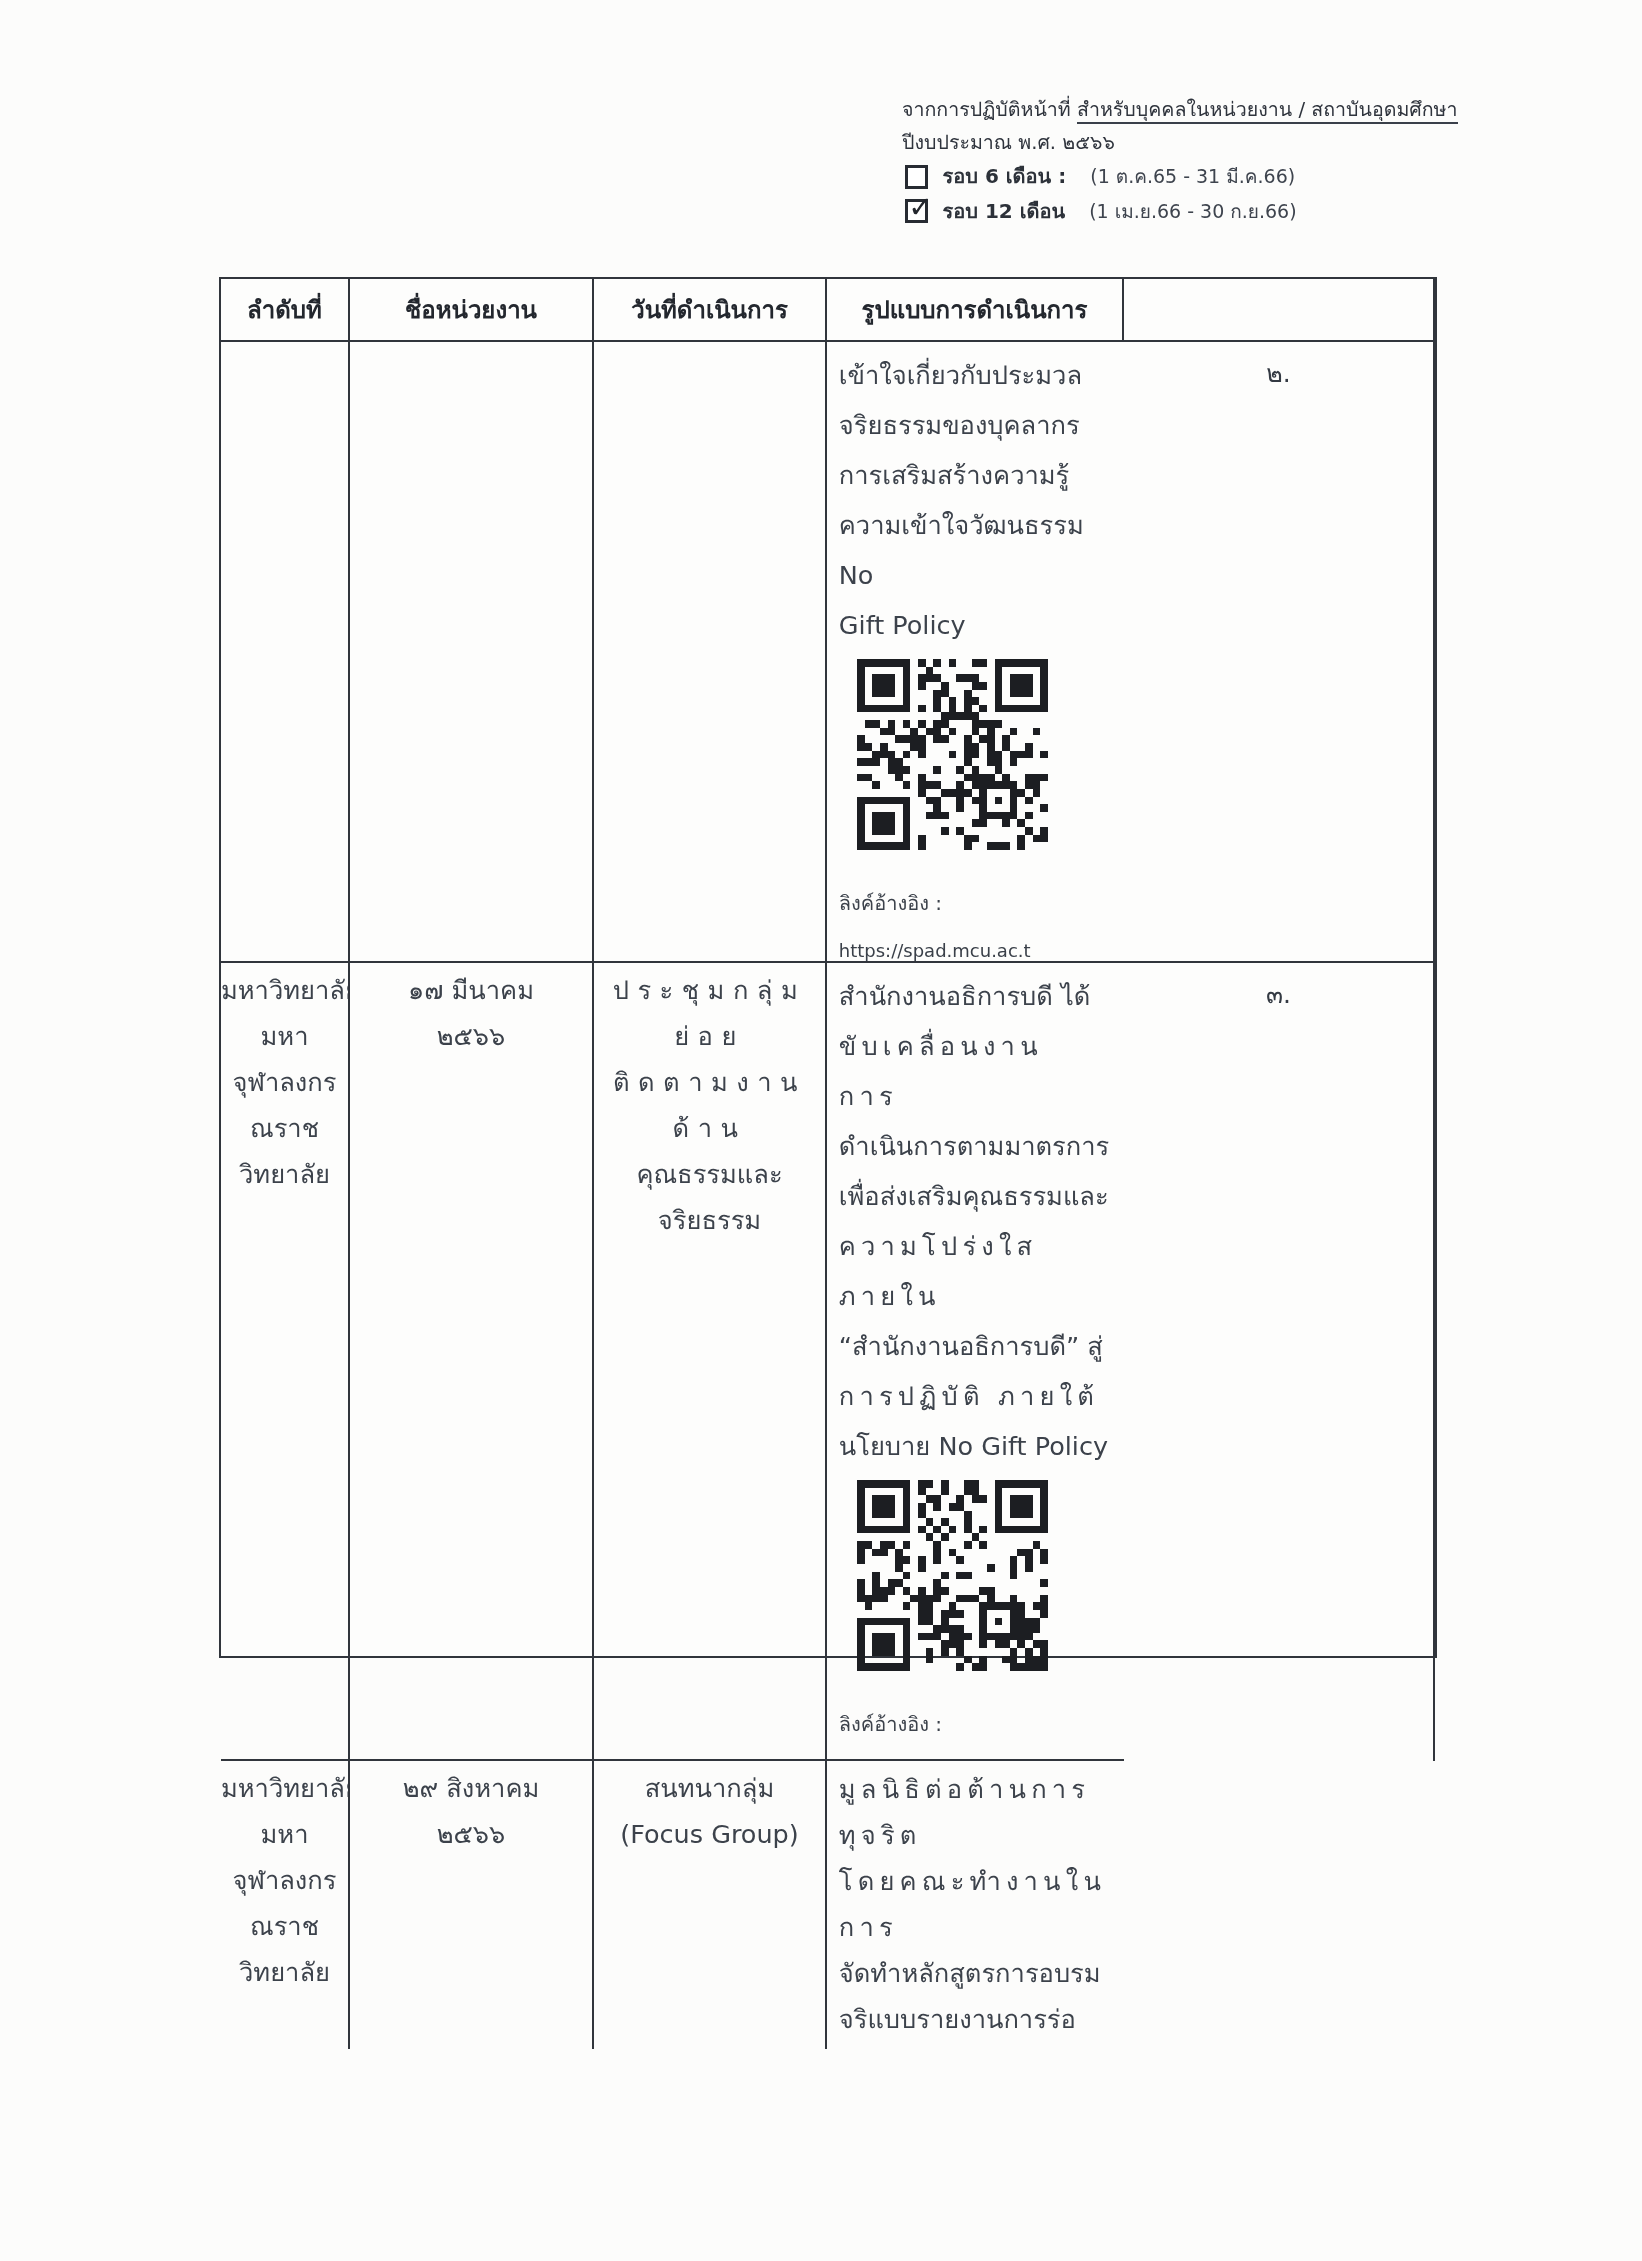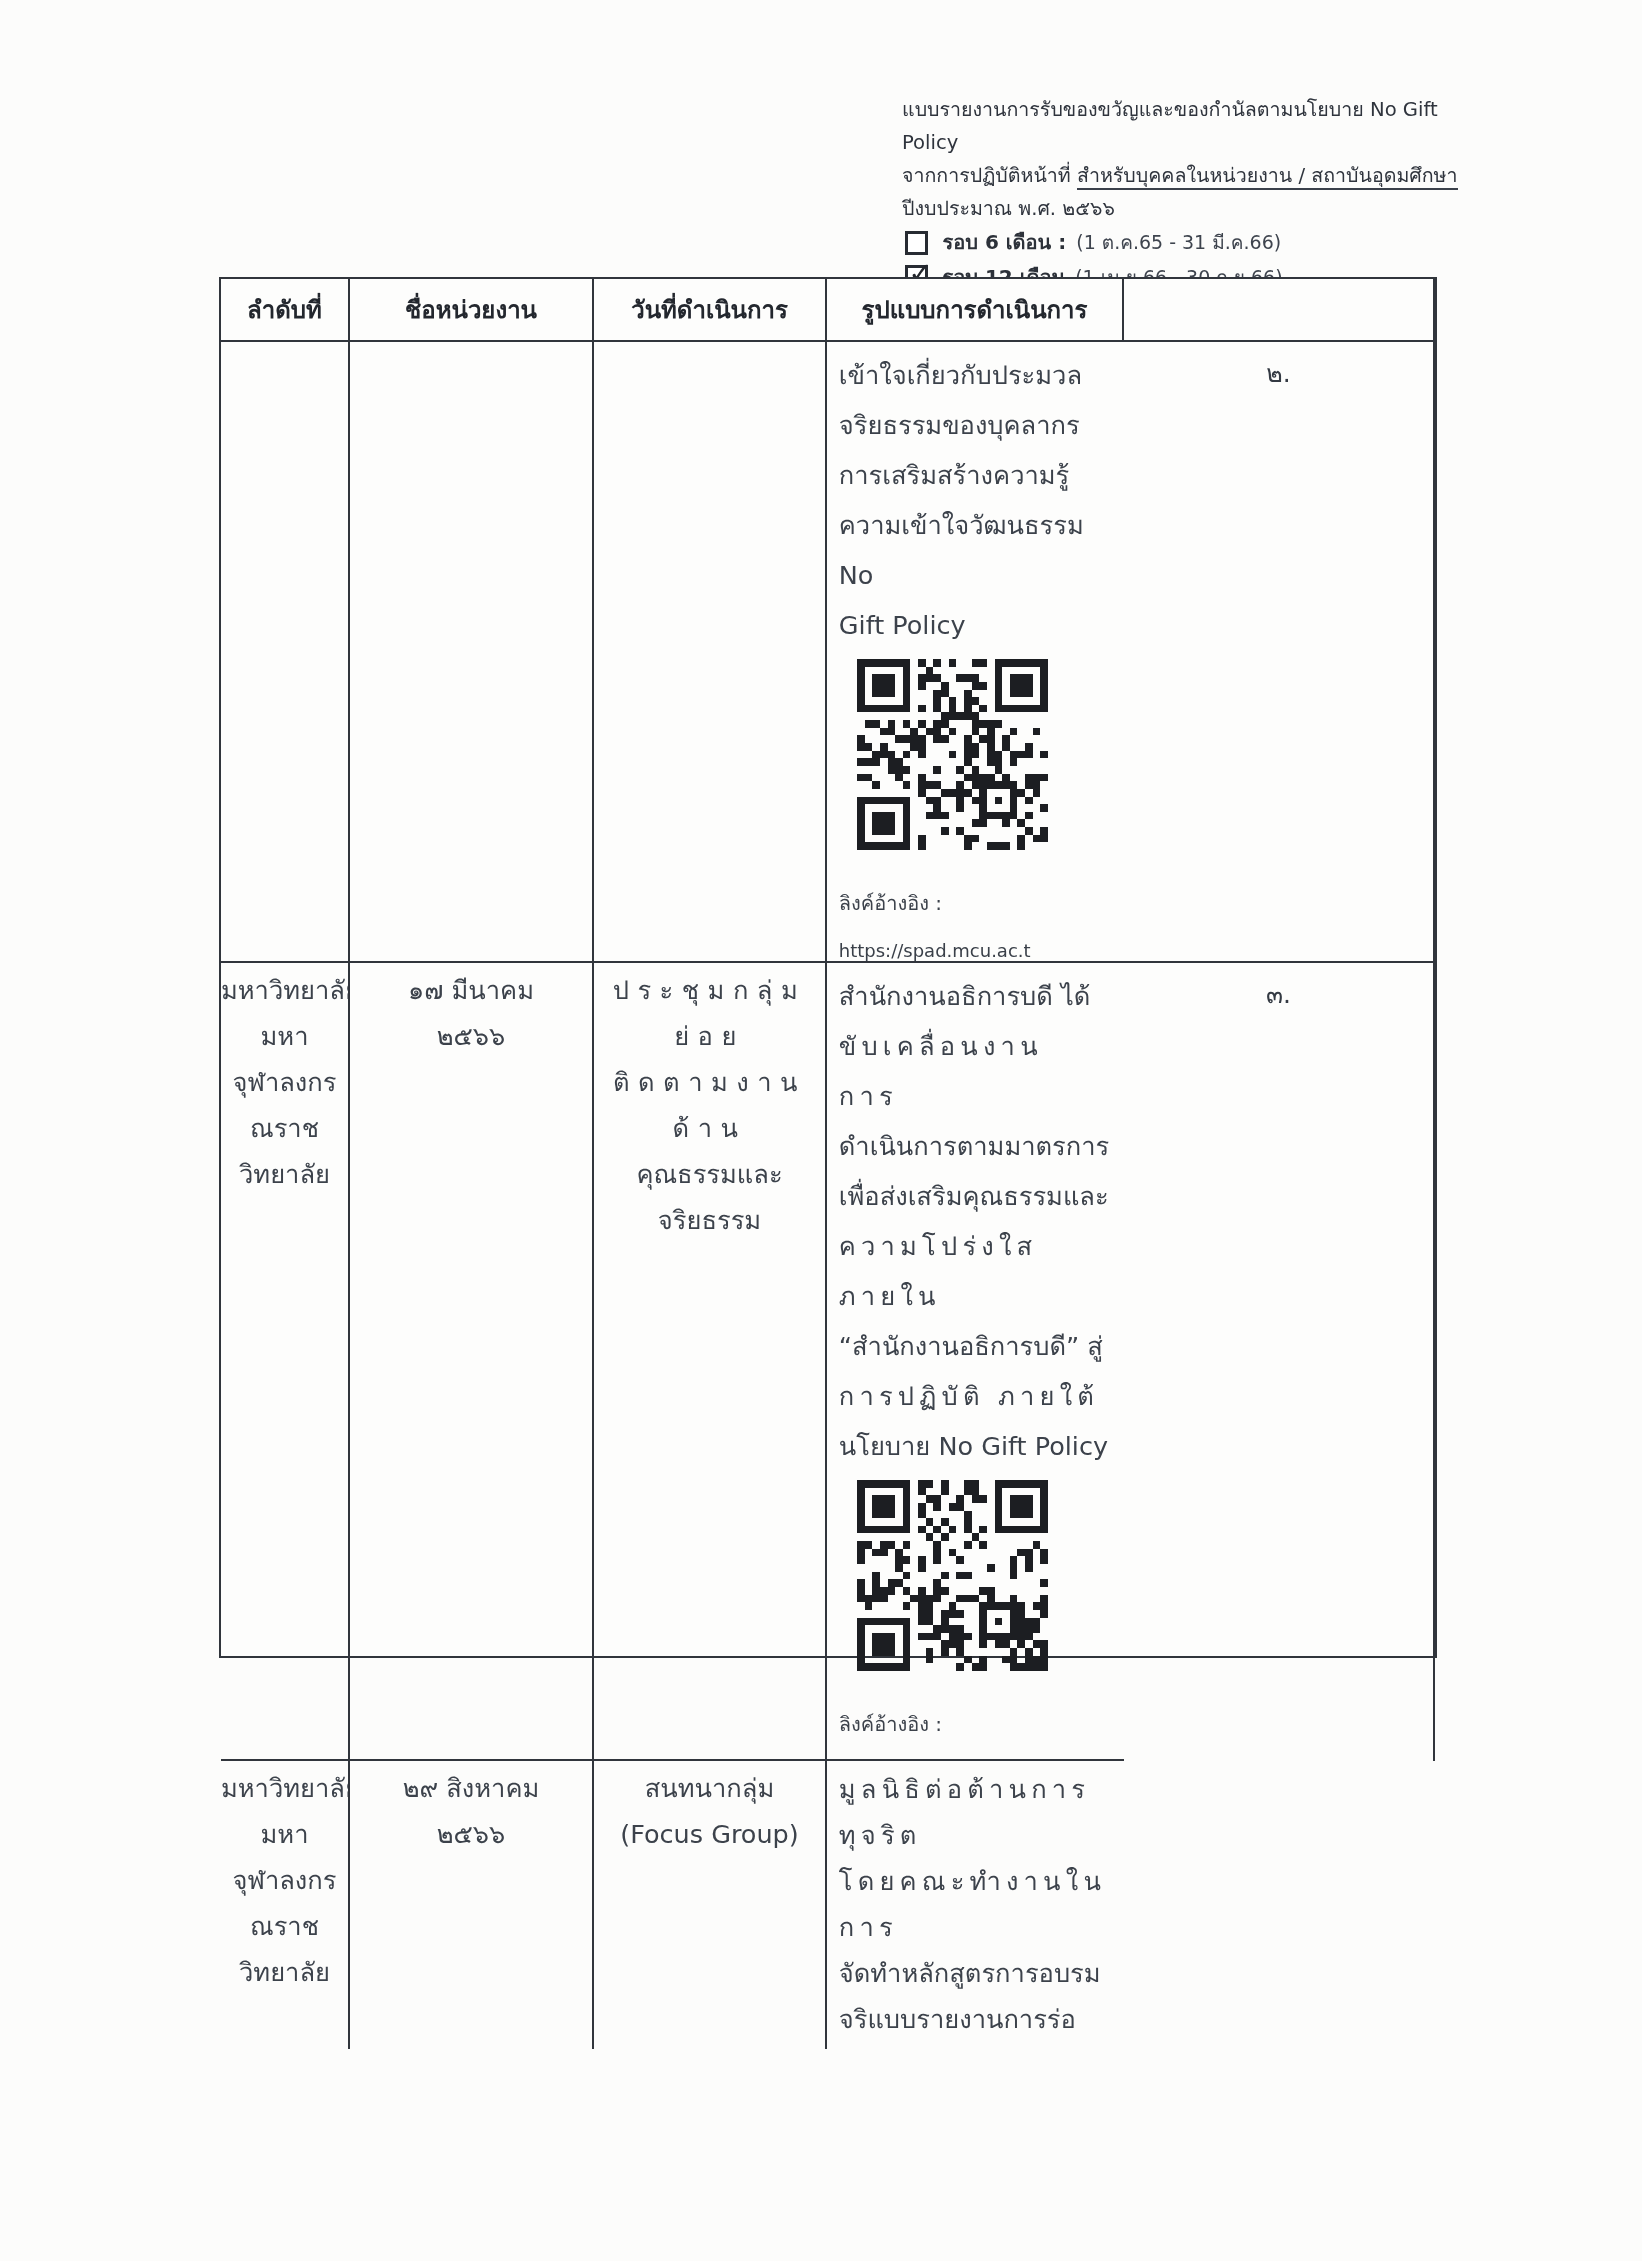--- a/index.html
+++ b/index.html
@@ -17,21 +17,21 @@
   .hdr{position:absolute;left:902px;top:93px;width:589px;font-size:19.6px;
        line-height:33px;color:#2f343d;font-weight:500}
   .hdr .u{border-bottom:2px solid #3a404a;padding-bottom:0.7px}
   .cbrow{display:flex;align-items:center;height:33px;margin-top:1.3px}
   .cb{width:23.5px;height:23.5px;border:3.3px solid #272b32;margin:0 14.4px 0 2.6px;
       position:relative;flex:0 0 auto;background:#fff}
   .cb .tick{display:none;position:absolute;left:0.7px;top:-9.2px;font-size:29px;
       font-weight:bold;color:#23262c;line-height:29px}
   .cb.on .tick{display:block}
   .cblabel{font-weight:bold;font-size:20px;color:#2c3139}
-  .cbrange{font-size:19px;color:#3e444e;margin-left:10px;font-weight:normal}
+  .cbrange{font-size:19px;color:#3e444e;margin-left:24px;font-weight:normal}
 
   
   .tbl{position:absolute;left:219px;top:277px;width:1218px;height:1381px;
        border:2.6px solid var(--bd);display:grid;
        grid-template-columns:129px 244px 233px 297px 1fr;
        grid-template-rows:63px 621px 798px 288px;background:#fdfdfc}
   .c{border-right:2px solid var(--bd);border-bottom:2px solid var(--bd);
      overflow:hidden;position:relative}
   .c.last{border-right:none}
   .th{display:flex;align-items:center;justify-content:center;
@@ -44,21 +44,20 @@
   .sp2{letter-spacing:8.5px}
   .qr{margin:9.2px 0 0 18.3px;width:191px;height:191px}
   .qr svg{width:191px;height:191px;display:block}
   .linklabel{margin-top:34px;font-size:20px;line-height:39px;color:var(--ink-soft)}
   .linkline{font-size:18px;line-height:56px;color:#3a4049;word-break:break-all}
 </style>
 </head>
 <body>
 
 <div class="hdr">
-  <div>แบบรายงานการรับของขวัญและของกำนัลตามนโยบาย No Gift Policy</div>
   <div>
     <span>จากการปฏิบัติหน้าที่ </span><span class="u">สำหรับบุคคลในหน่วยงาน / สถาบันอุดมศึกษา</span>
   </div>
   <div>ปีงบประมาณ พ.ศ. ๒๕๖๖</div>
 
   <div class="cbrow">
     <span class="cb">
       
     </span>
     <span class="cblabel">รอบ 6  เดือน :</span>

